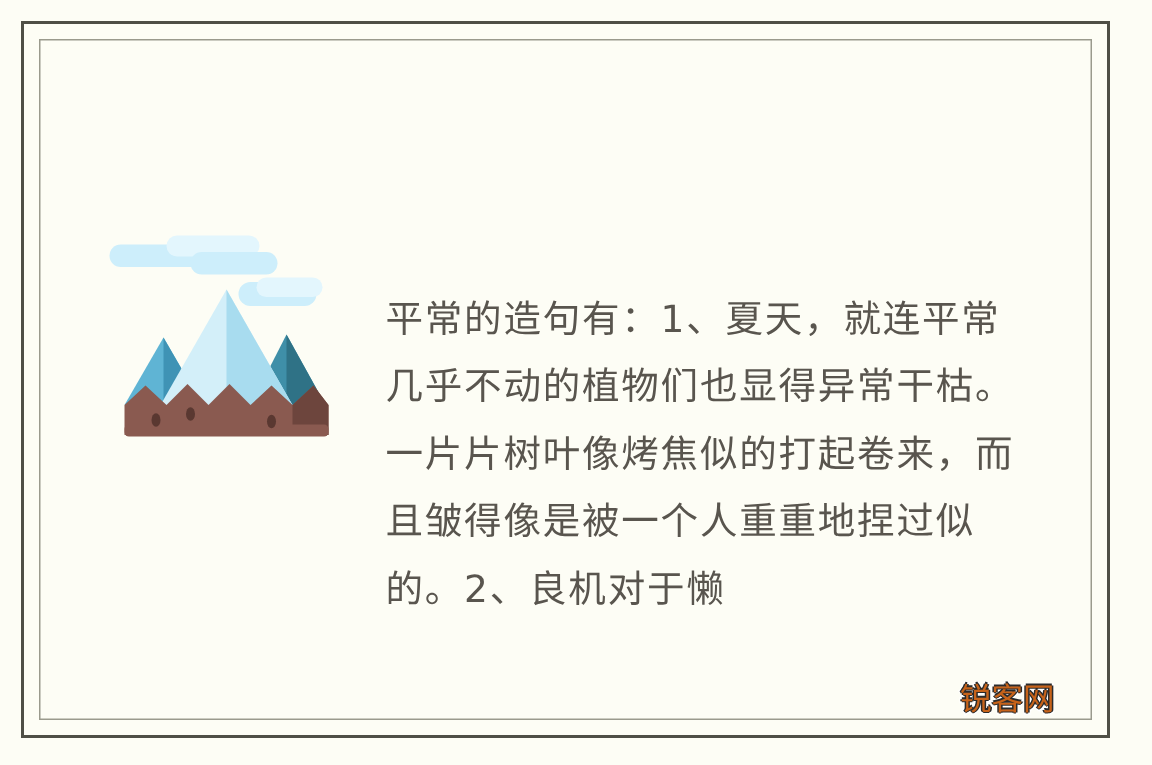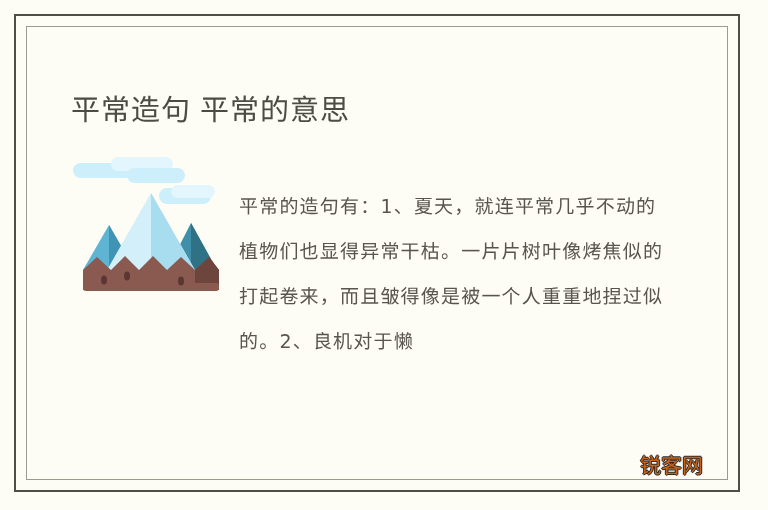--- a/index.html
+++ b/index.html
@@ -64,25 +64,25 @@
     left: 0;
     top: 0;
     width: 162px;
     height: 152px;
   }
   .thumb svg { display: block; width: 162px; height: 152px; }
 
   
   .body-text {
     position: absolute;
-    left: 168px;
+    left: 186px;
     top: 10px;
     width: 430px;
     font-family: "DejaVu Sans", "Liberation Sans", sans-serif;
-    font-size: 19px;
+    font-size: 25px;
     line-height: 45px;
     color: #59554e;
     letter-spacing: 1.2px;
     word-break: break-all;
   }
 
   
   .watermark {
     position: absolute;
     right: 24px;
@@ -101,21 +101,20 @@
     font-family: "DejaVu Sans", "Liberation Sans", sans-serif;
     line-height: 1;
   }
 </style>
 </head>
 <body>
 
 <div class="page">
   <div class="page-inner">
 
-    <h1 class="title">平常造句 平常的意思</h1>
 
     <div class="content">
 
       <div class="thumb">
         <svg viewBox="0 0 162 152" xmlns="http://www.w3.org/2000/svg" aria-hidden="true">
 
           <rect x="2" y="8" width="72" height="15" rx="7.5" fill="#cdeefb"></rect>
           <rect x="40" y="2" width="62" height="14" rx="7" fill="#e3f6fd"></rect>
           <rect x="56" y="13" width="58" height="15" rx="7.5" fill="#cdeefb"></rect>
           <rect x="88" y="33" width="52" height="16" rx="8" fill="#cdeefb"></rect>

